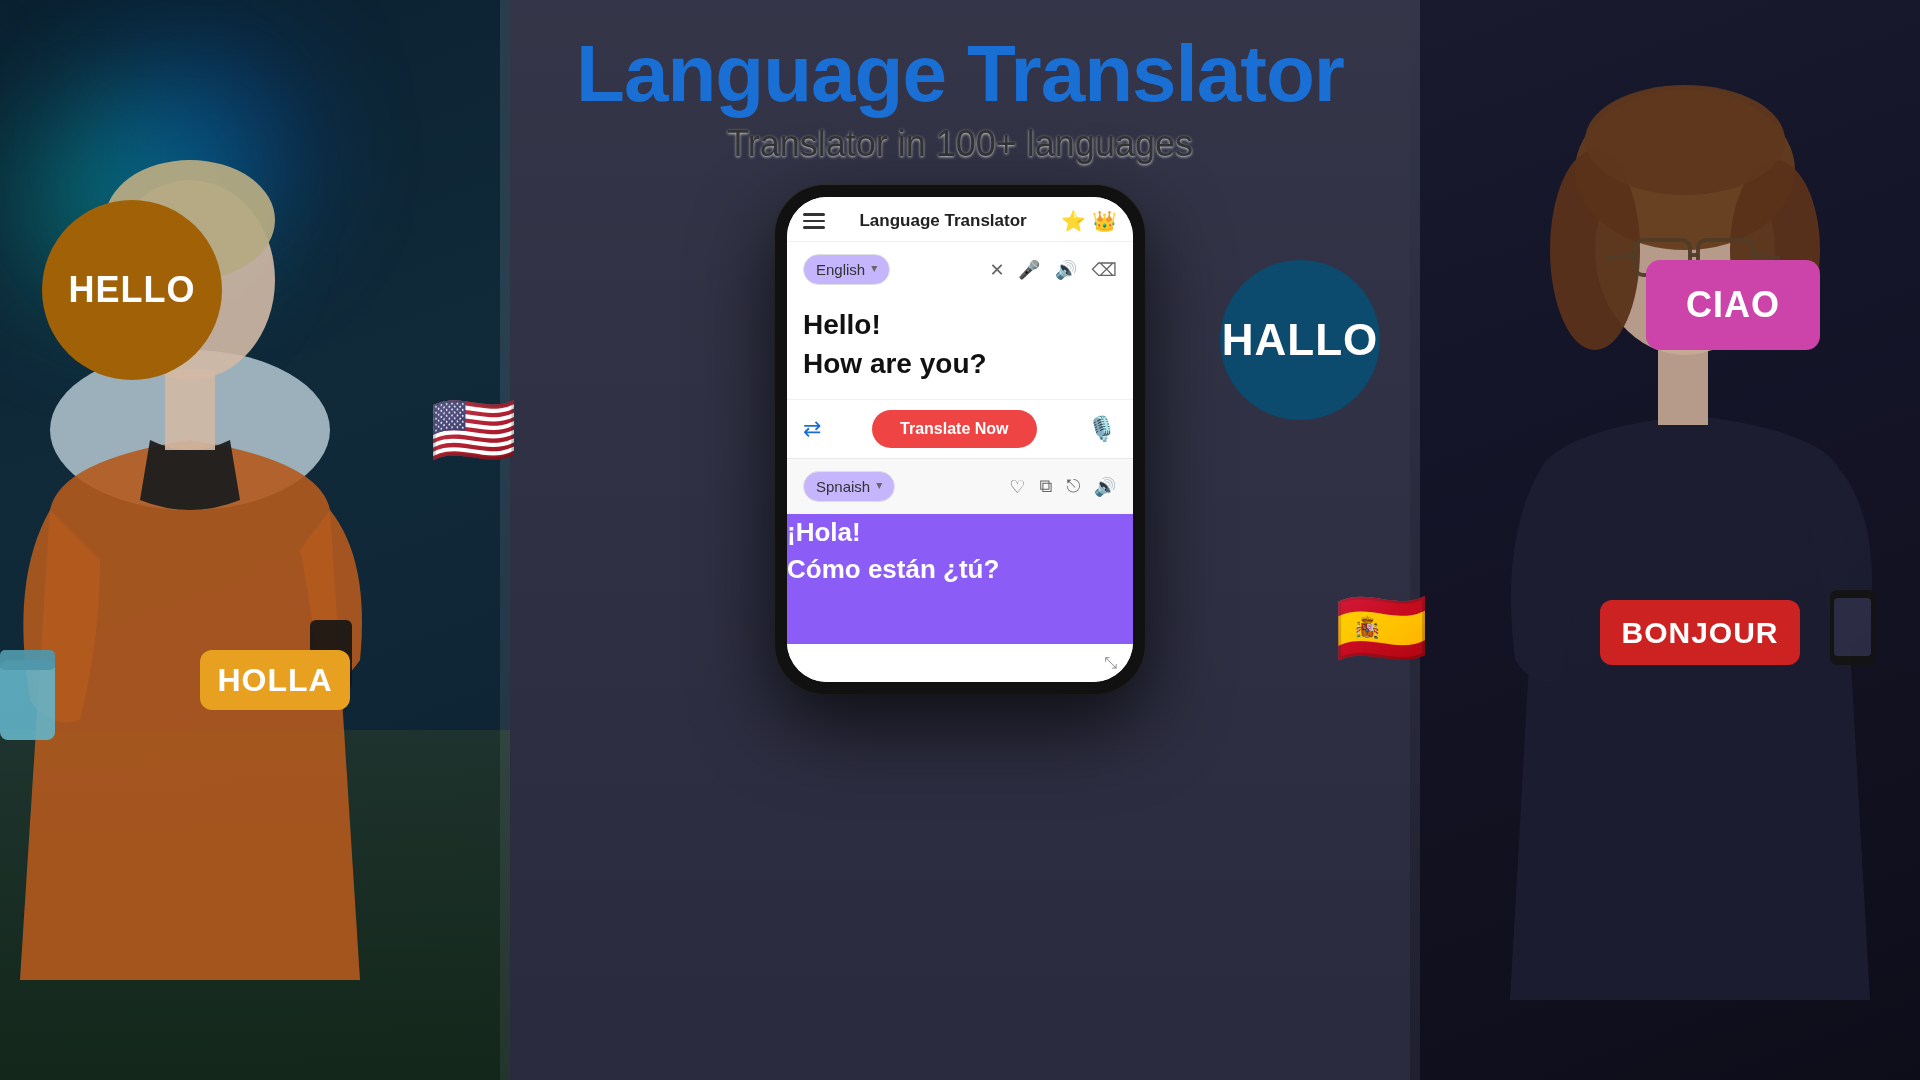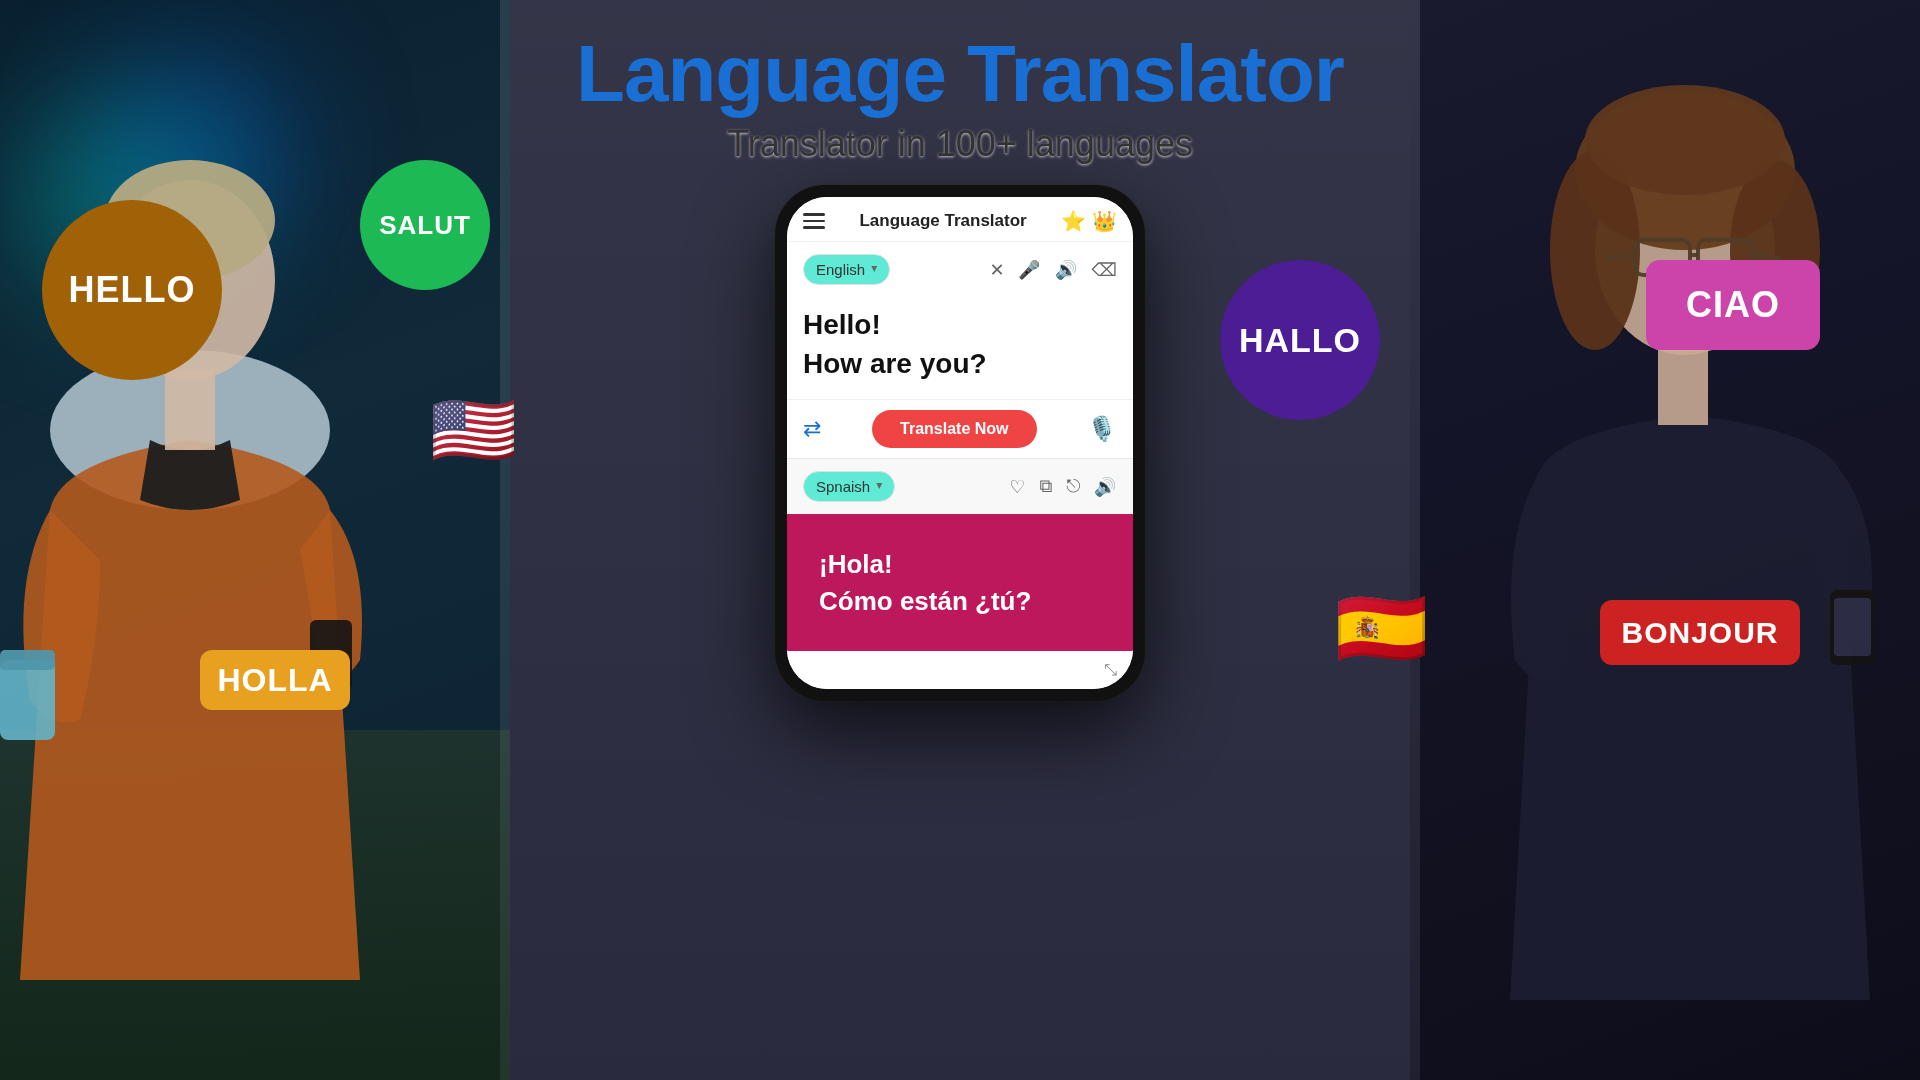--- a/index.html
+++ b/index.html
@@ -109,21 +109,21 @@
     
     .lang-section-source {
       background: #fff;
       padding: 12px 16px;
     }
 
     .lang-dropdown {
       display: flex;
       align-items: flex-start;
       gap: 6px;
-      background: #5eead4;
+      background: #c4b5fd;
       border-radius: 20px;
       padding: 6px 12px;
       display: inline-flex;
       border: 1px solid #e0e0e0;
     }
 
     .lang-name {
       font-size: 15px;
       color: #333;
       font-weight: 500;
@@ -191,22 +191,22 @@
       border-top: 1px solid #e8e8e8;
     }
 
     .target-icons {
       display: flex;
       gap: 14px;
     }
 
     
     .output-area {
-      background: #be185d;
-      padding: 32px;
+      background: #8b5cf6;
+      padding: 0;
       min-height: 130px;
     }
 
     .output-text {
       font-size: 26px;
       font-weight: 700;
       color: #fff;
       line-height: 1.4;
     }
 
@@ -262,22 +262,22 @@
       background: #e8a020;
       font-size: 32px;
       left: 200px;
       top: 650px;
       border-radius: 12px;
     }
 
     .bubble-hallo {
       width: 160px;
       height: 160px;
-      background: #4c1d95;
-      font-size: 34px;
+      background: #0c4a6e;
+      font-size: 44px;
       right: 540px;
       top: 260px;
       border-radius: 50%;
     }
 
     .bubble-ciao {
       width: 174px;
       height: 90px;
       background: #cc44aa;
       font-size: 36px;
@@ -490,23 +490,20 @@
 
   <div class="center-panel"></div>
 </div>
 
 <div class="content-layer">
 
   <div class="bubble bubble-hello">
     <span>HELLO</span>
   </div>
 
-  <div class="bubble bubble-salut">
-    <span>SALUT</span>
-  </div>
 
   <div class="bubble bubble-holla">
     <span>HOLLA</span>
   </div>
 
   <div class="bubble bubble-hallo">
     <span>HALLO</span>
   </div>
 
   <div class="bubble bubble-ciao">

